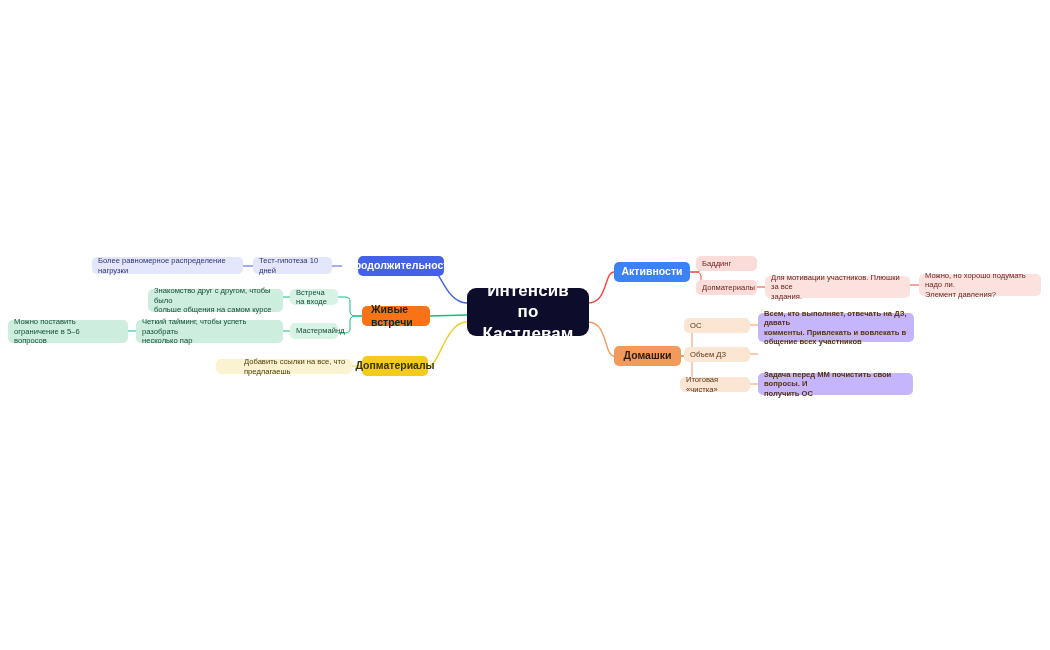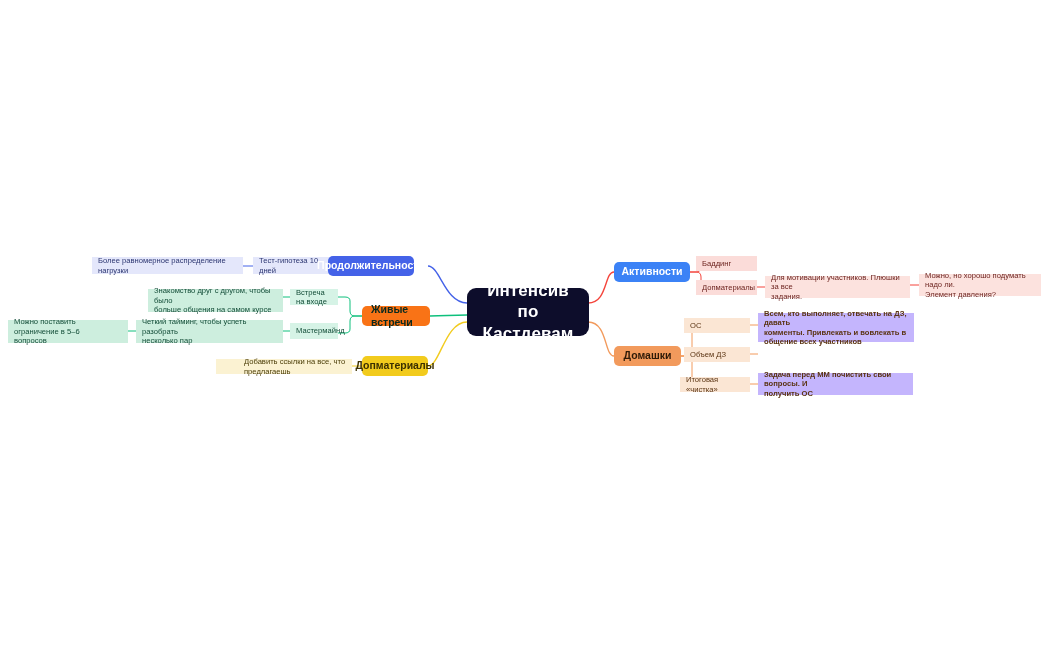--- a/index.html
+++ b/index.html
@@ -53,21 +53,21 @@
     z-index: 4;
   }
   .branch.blue   { background: #4462e8; color: #ffffff; }
   .branch.green  { background: #f97316; color: #0b2a1f; }
   .branch.yellow { background: #f2cb1d; color: #3a2f00; }
   .branch.red    { background: #3b82f6; color: #ffffff; }
   .branch.orange { background: #f29a5c; color: #2e1a07; }
 
   
   .leaf {
-    border-radius: 0;
+    border-radius: 5px;
     font-size: 7.6px;
     padding: 4px 6px;
     color: #2b2b2b;
     z-index: 3;
   }
   .leaf.blue   { background: #e4e7fb; color: #2b3570; }
   .leaf.green  { background: #d6f3e6; color: #124c37; }
   .leaf.green2 { background: #cdeede; color: #124c37; }
   .leaf.yellow { background: #fbf2d2; color: #4a3c06; }
   .leaf.red    { background: #fbdcd9; color: #6d2420; }
@@ -117,21 +117,21 @@
     <path d="M681,356 L687,356 Q692,356 692,361 L692,380 Q692,384 697,384 L704,384" fill="none" stroke="#f29a5c" stroke-width="1"></path>
 
     <path d="M750,325 L758,325" fill="none" stroke="#f29a5c" stroke-width="1"></path>
     <path d="M750,354 L758,354" fill="none" stroke="#f29a5c" stroke-width="1"></path>
     <path d="M750,384 L758,384" fill="none" stroke="#f29a5c" stroke-width="1"></path>
   </svg>
 
   <div class="node root" style="left:467px; top:288px; width:122px; height:48px;">Интенсив по
 Кастдевам</div>
 
-  <div class="node branch blue" style="left:328px; top:256px; width:86px; height:20px;">Продолжительность</div>
+  <div class="node branch blue" style="left:358px; top:256px; width:86px; height:20px;">Продолжительность</div>
 
   <div class="node leaf blue" style="left:253px; top:257px; width:79px; height:17px; justify-content:center;">Тест-гипотеза  10 дней</div>
 
   <div class="node leaf blue" style="left:92px; top:257px; width:151px; height:17px;">Более равномерное распределение нагрузки</div>
 
   <div class="node branch green" style="left:362px; top:306px; width:68px; height:20px;">Живые встречи</div>
 
   <div class="node leaf green" style="left:290px; top:289px; width:48px; height:16px;">Встреча на входе</div>
 
   <div class="node leaf green2" style="left:148px; top:289px; width:135px; height:23px;">Знакомство друг с другом, чтобы было

